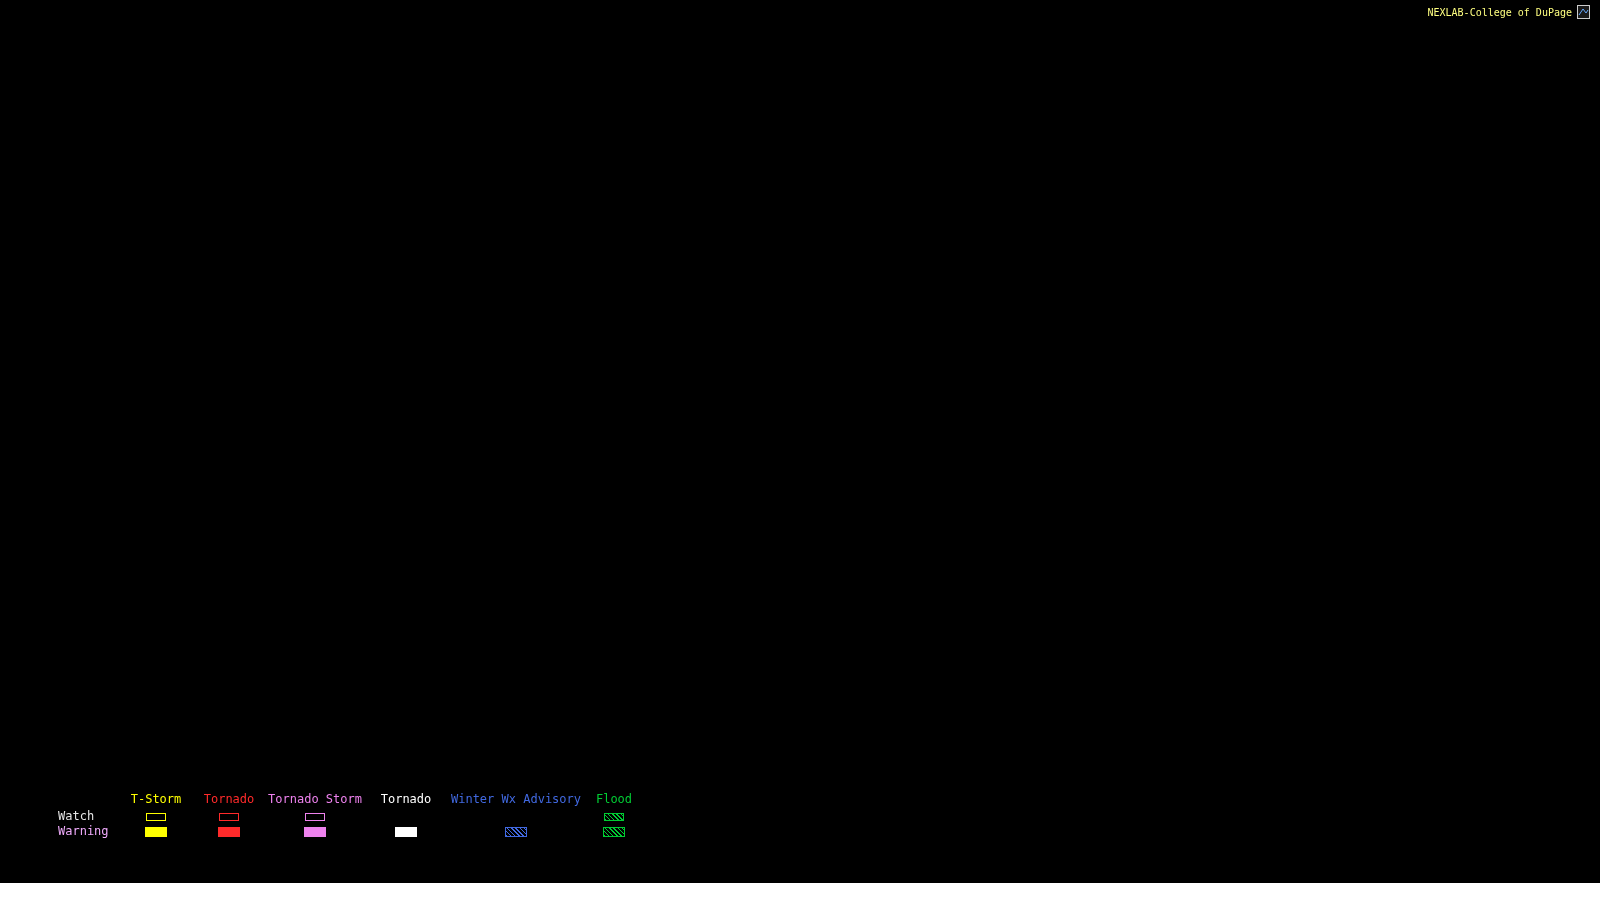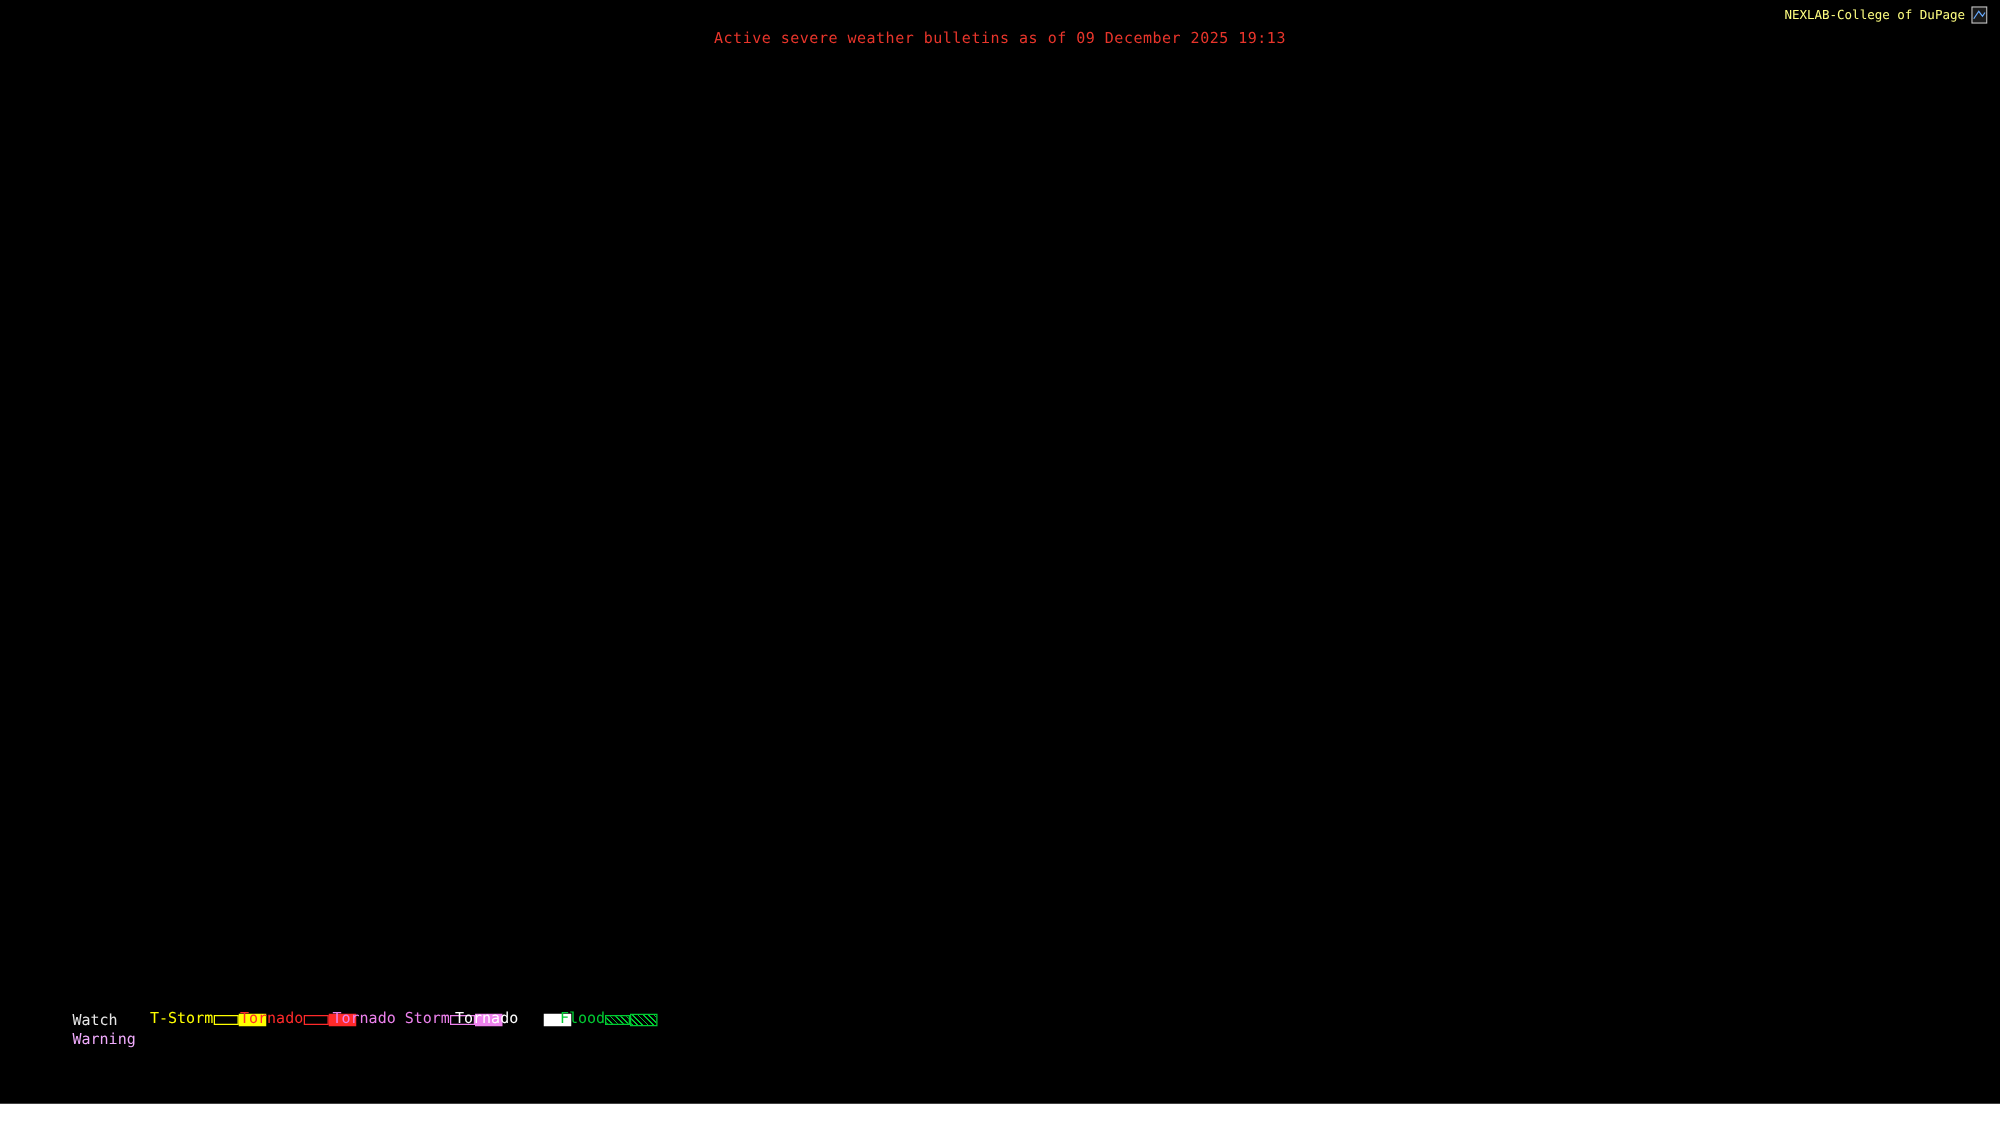--- a/index.html
+++ b/index.html
@@ -19,21 +19,21 @@
 
   .title {
     position:absolute; top:23px; left:0; width:100%;
     text-align:center; font-size:12px; letter-spacing:0.4px; white-space:nowrap;
   }
 
   .legend { position:absolute; left:58px; top:793px; display:flex; font-size:12px; }
   .legend-labels { width:62px; padding-top:16px; }
   .legend-labels .lab { height:15px; line-height:15px; white-space:nowrap; }
 
-  .legend-col { display:flex; flex-direction:row; align-items:center; }
+  .legend-col { display:flex; flex-direction:column; align-items:center; }
   .legend-col .hdr { height:16px; line-height:13px; color:var(--c); white-space:nowrap; }
   .sw-row { height:15px; display:flex; align-items:center; justify-content:center; }
 
   .swatch { display:inline-block; }
   .swatch.watch   { width:20px; height:8px; }
   .swatch.warning { width:22px; height:10px; }
 
   .sw-outline { border:1px solid var(--c); background:transparent; }
   .sw-filled  { background:var(--c); }
   .sw-hatched {
@@ -59,21 +59,20 @@
   <div class="brand" style="color: rgb(255, 255, 128);">
     <span>NEXLAB-College of DuPage</span>
     <span class="brand-icon">
       <svg width="13" height="14" viewBox="0 0 13 14">
         <rect x="0.5" y="0.5" width="12" height="13" fill="#1a1a1a" stroke="#cccccc"></rect>
         <path d="M2 10 L6 4 L9 8 L11 5" stroke="#66aaff" stroke-width="1" fill="none"></path>
       </svg>
     </span>
   </div>
 
-  <div class="title" style="color: rgb(232, 53, 43);">Active severe weather bulletins as of 09 December 2025 19:13</div>
 
   <div class="legend">
 
     <div class="legend-labels">
       <div class="lab" style="color: #e5e5e5;">Watch</div>
       <div class="lab" style="color: #f0abfc;">Warning</div>
     </div>
 
     <div class="legend-col col-tstorm" style="--c: #ffff00;">
       <div class="hdr">T-Storm</div>
@@ -108,20 +107,29 @@
     <div class="legend-col col-blizzard" style="--c: #ffffff;">
       <div class="hdr">Tornado</div>
       <div class="sw-row">
           <span class="swatch watch sw-none"></span>
         </div>
       <div class="sw-row">
           <span class="swatch warning sw-filled"></span>
         </div>
     </div>
 
+    <div class="legend-col col-wwa" style="--c: #4169e1;">
+      <div class="hdr">Winter Wx Advisory</div>
+      <div class="sw-row">
+          <span class="swatch watch sw-none"></span>
+        </div>
+      <div class="sw-row">
+          <span class="swatch warning sw-hatched"></span>
+        </div>
+    </div>
 
     <div class="legend-col col-flood" style="--c: #00cc33;">
       <div class="hdr">Flood</div>
       <div class="sw-row">
           <span class="swatch watch sw-hatched"></span>
         </div>
       <div class="sw-row">
           <span class="swatch warning sw-hatched"></span>
         </div>
     </div>

